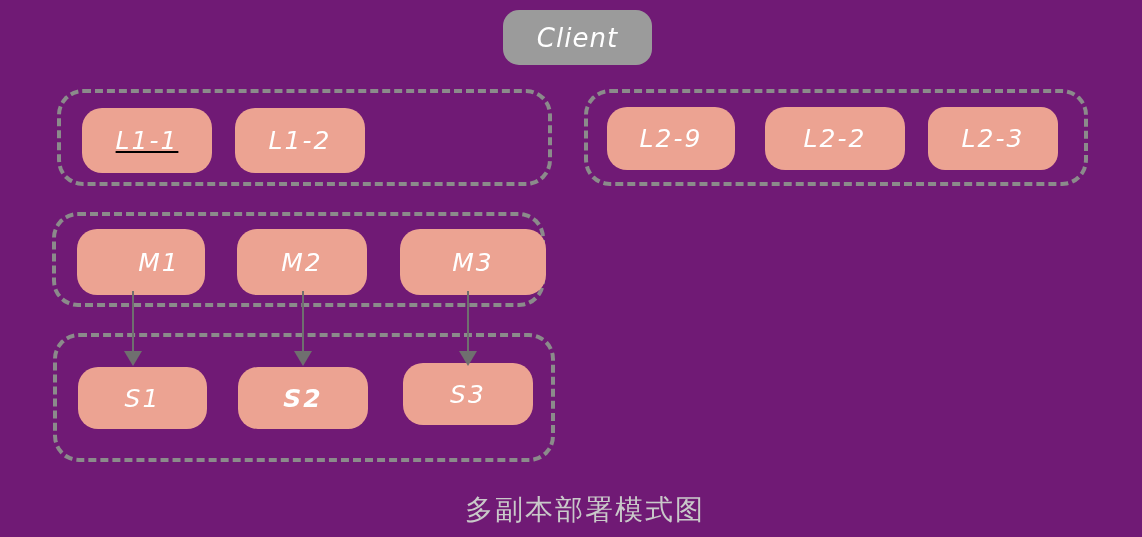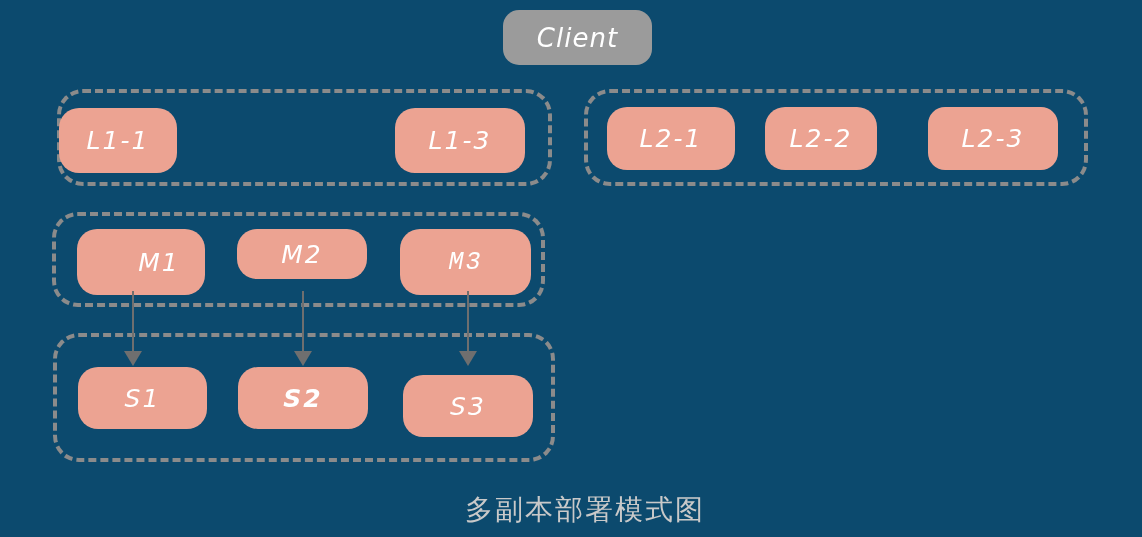--- a/index.html
+++ b/index.html
@@ -5,21 +5,21 @@
   html, body {
     margin: 0;
     padding: 0;
     background: #ffffff;
     font-family: "DejaVu Sans", "Liberation Sans", sans-serif;
   }
   .canvas {
     position: relative;
     width: 1142px;
     height: 537px;
-    background: #0c4a6e;
+    background: #701a75;
     overflow: hidden;
   }
   
   .group {
     position: absolute;
     border: 4px dashed #8b8b8b;
     border-radius: 26px;
     box-sizing: border-box;
     background: transparent;
   }
@@ -102,56 +102,56 @@
 
   <div class="client">
     <span class="label">Client</span>
   </div>
 
   <div class="group" id="g-l1"></div>
   <div class="group" id="g-l2"></div>
   <div class="group" id="g-m"></div>
   <div class="group" id="g-s"></div>
 
-  <div class="node" style="left:59px;  top:108px; width:118px; height:65px;">
+  <div class="node" style="left:82px;  top:108px; width:130px; height:65px;text-decoration:underline;">
     <span class="label">L1-1</span>
   </div>
-  <div class="node" style="left:395px; top:108px; width:130px; height:65px;">
-    <span class="label">L1-3</span>
+  <div class="node" style="left:235px; top:108px; width:130px; height:65px;">
+    <span class="label">L1-2</span>
   </div>
 
   <div class="node" style="left:607px; top:107px; width:128px; height:63px;">
-    <span class="label">L2-1</span>
+    <span class="label">L2-9</span>
   </div>
-  <div class="node" style="left:765px; top:107px; width:112px; height:63px;">
+  <div class="node" style="left:765px; top:107px; width:140px; height:63px;">
     <span class="label">L2-2</span>
   </div>
   <div class="node" style="left:928px; top:107px; width:130px; height:63px;border-radius:17px;">
     <span class="label">L2-3</span>
   </div>
 
   <div class="node" style="left:77px;  top:229px; width:128px; height:66px;padding-left:36px;">
     <span class="label">M1</span>
   </div>
-  <div class="node" style="left:237px; top:229px; width:130px; height:50px;">
+  <div class="node" style="left:237px; top:229px; width:130px; height:66px;">
     <span class="label">M2</span>
   </div>
-  <div class="node" style="left:400px; top:229px; width:131px; height:66px;font-family:Liberation Mono, monospace;">
+  <div class="node" style="left:400px; top:229px; width:146px; height:66px;">
     <span class="label">M3</span>
   </div>
 
   <div class="arrow" style="left:132px; top:291px; height:60px;"></div>
   <div class="arrow" style="left:302px; top:291px; height:60px;"></div>
   <div class="arrow" style="left:467px; top:291px; height:60px;"></div>
 
   <div class="node" style="left:78px;  top:367px; width:129px; height:62px;text-align:right;">
     <span class="label">S1</span>
   </div>
   <div class="node" style="left:238px; top:367px; width:130px; height:62px;font-weight:bold;">
     <span class="label">S2</span>
   </div>
-  <div class="node" style="left:403px; top:375px; width:130px; height:62px;">
+  <div class="node" style="left:403px; top:363px; width:130px; height:62px;">
     <span class="label">S3</span>
   </div>
 
   <div class="caption">多副本部署模式图</div>
 
 </div>
 
 </body></html>

